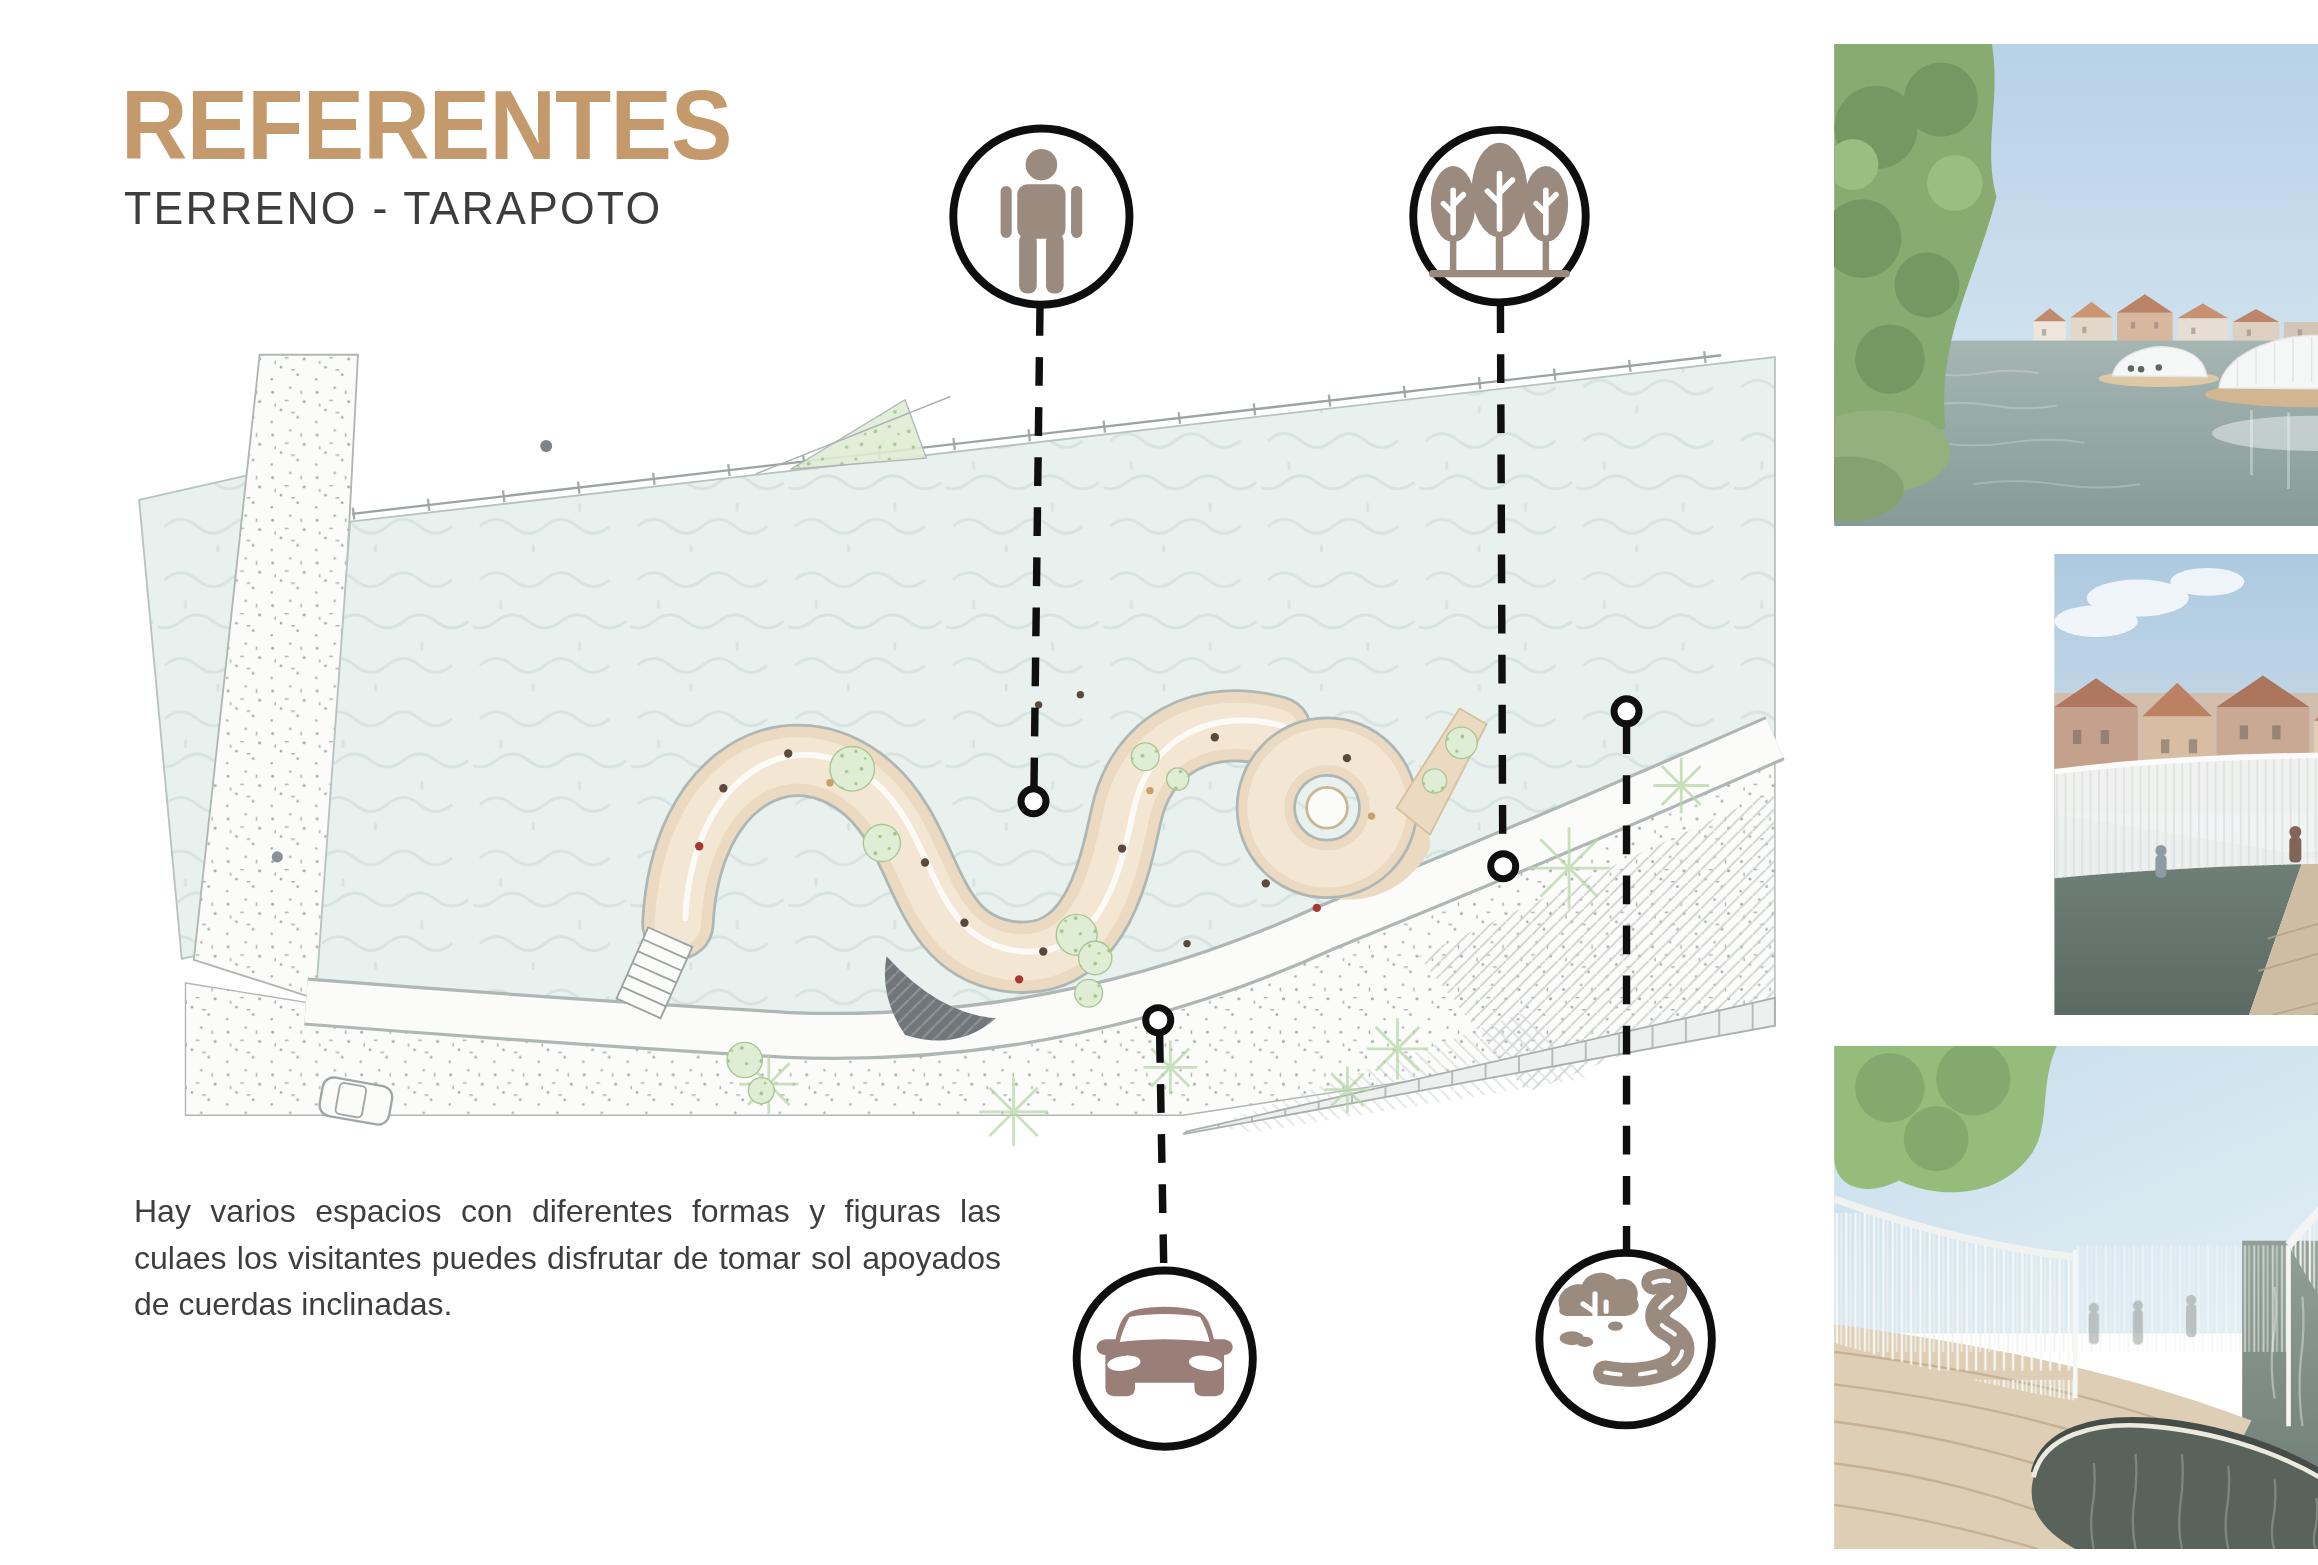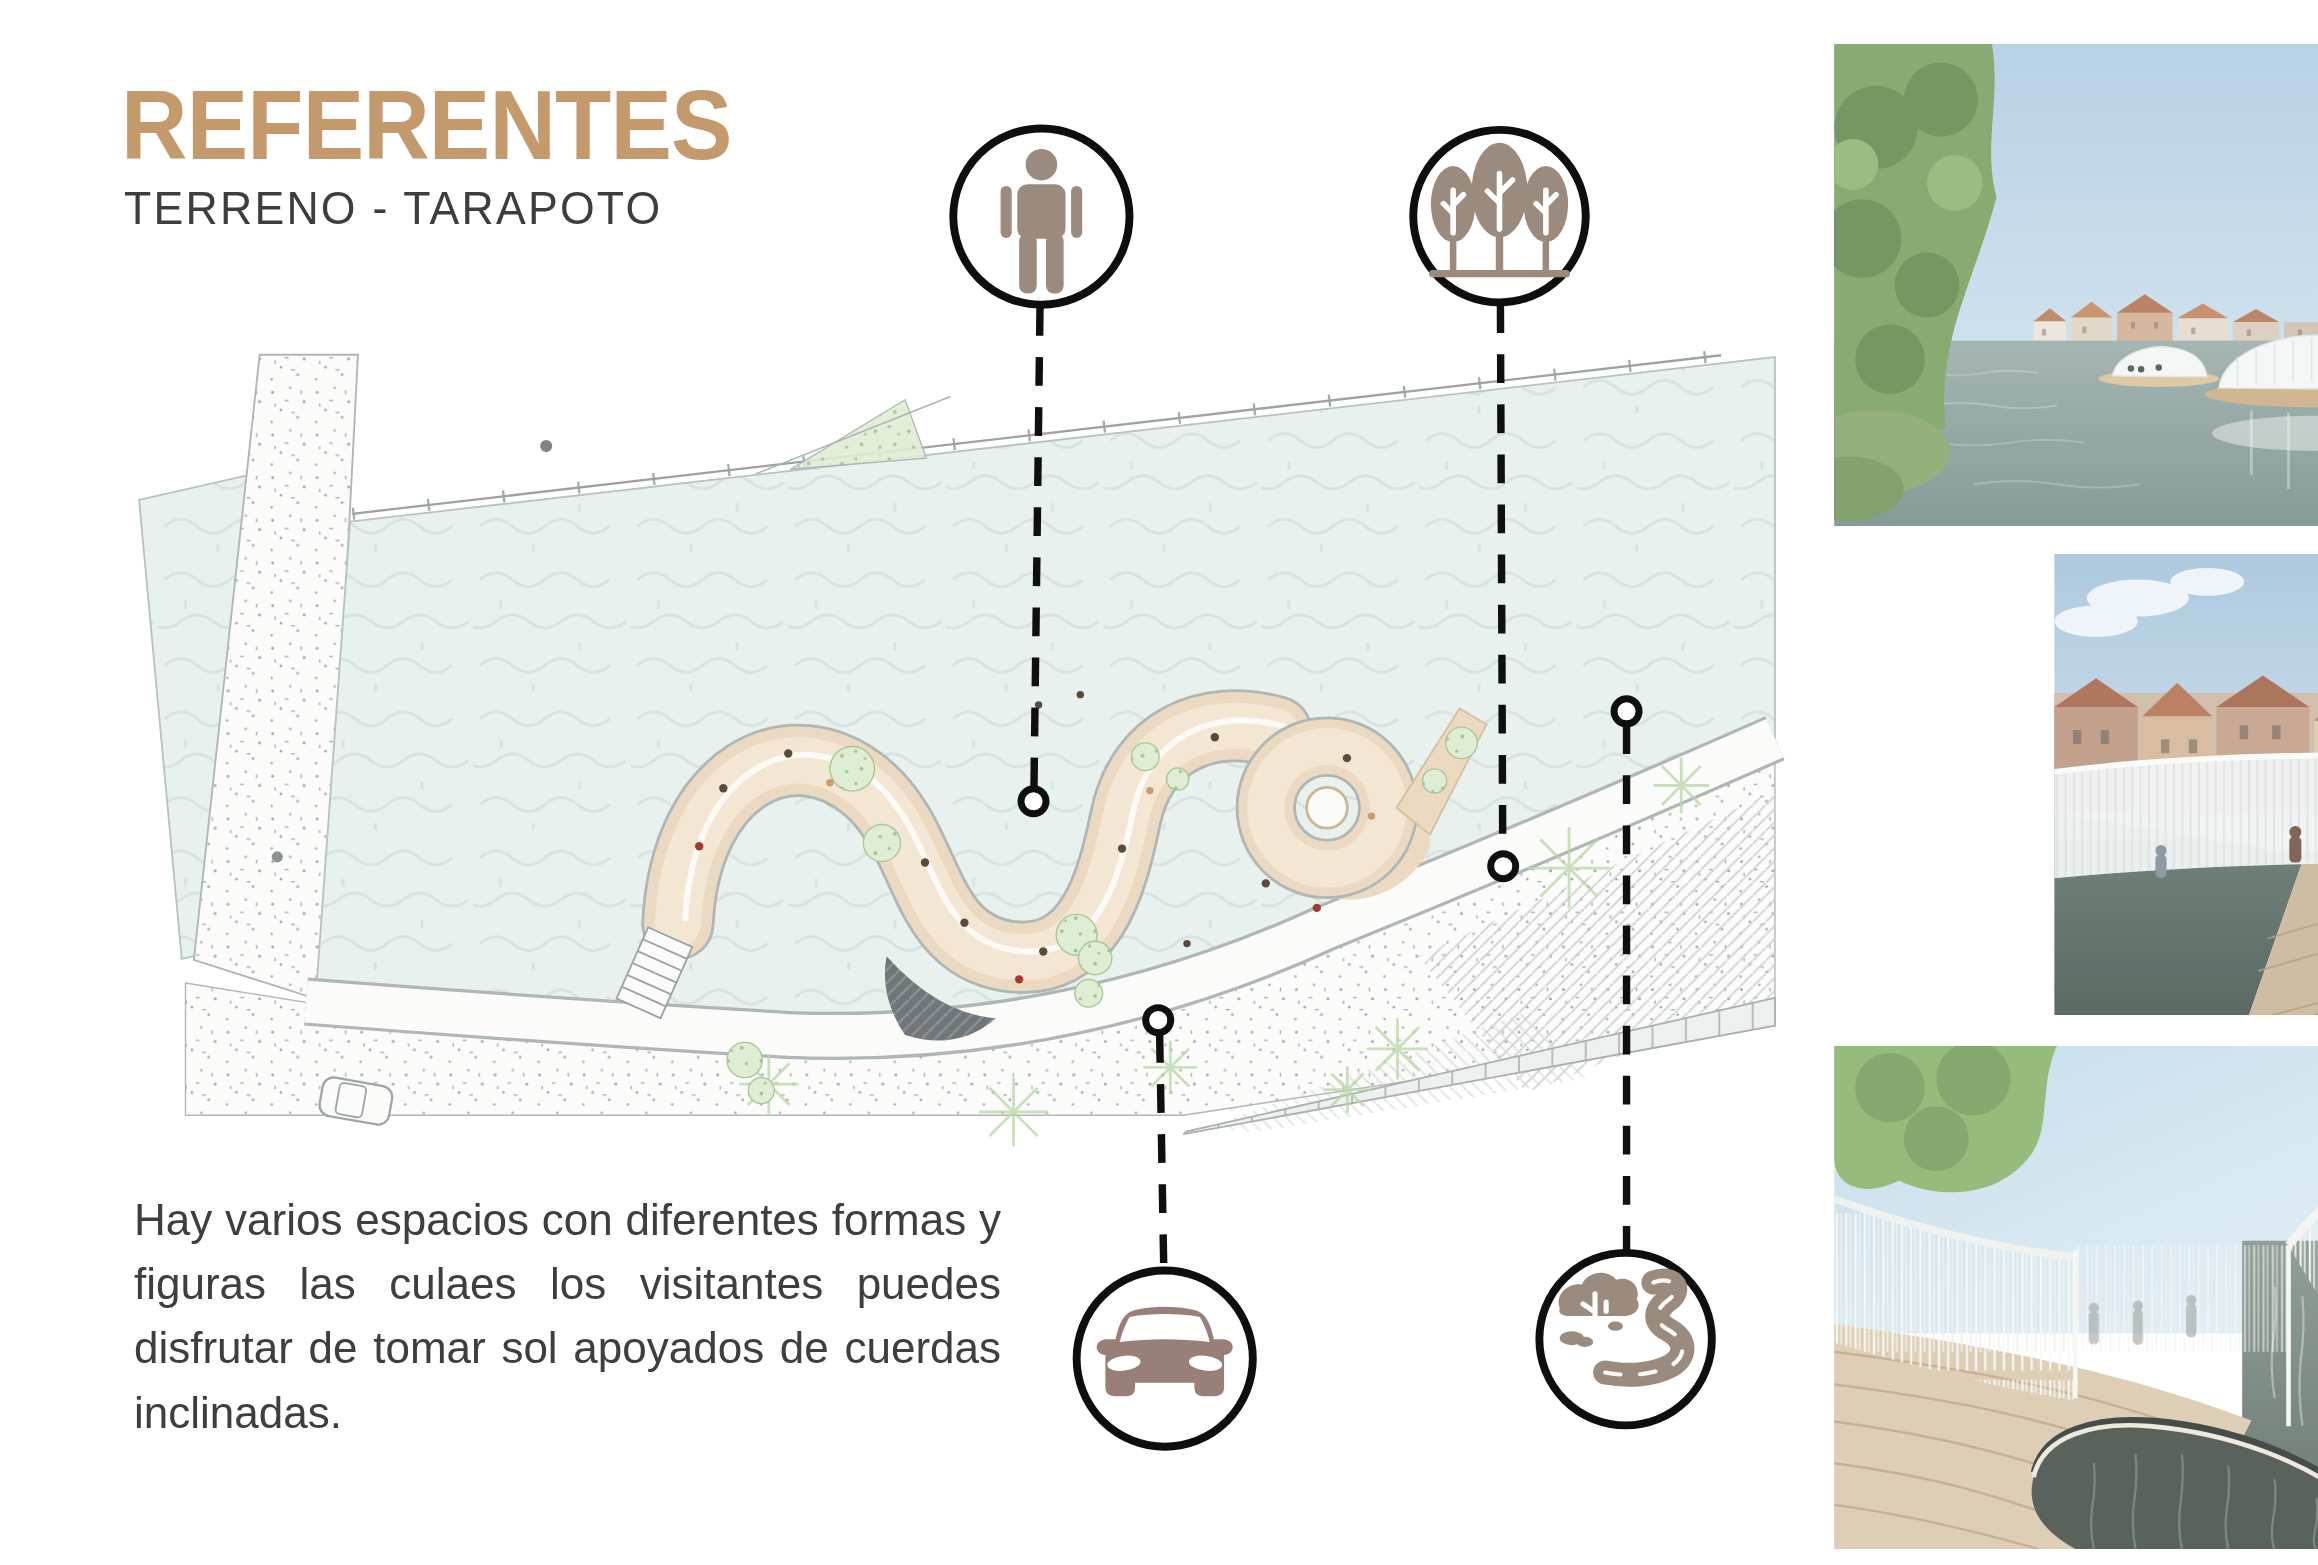--- a/index.html
+++ b/index.html
@@ -5,21 +5,21 @@
   html,body{margin:0;padding:0;width:2782px;height:1565px;overflow:hidden;background:#ffffff;
             font-family:"Liberation Sans", sans-serif;}
   .abs{position:absolute;}
   #stage{position:absolute;inset:0;width:2782px;height:1565px;background:#ffffff;}
   #page-title{left:121px;top:73px;font-size:99px;font-weight:bold;color:#C49A6C;
               letter-spacing:-0.9px;line-height:1.05;white-space:nowrap;
               transform:scaleX(.93);transform-origin:left top;}
   #page-subtitle{left:124px;top:185px;font-size:46px;font-weight:400;color:#3D3D3D;
               letter-spacing:2.3px;line-height:1.0;white-space:nowrap;
               transform:scaleX(.97);transform-origin:left top;}
-  #description{left:134px;top:1188px;width:867px;font-size:44px;color:#3E3E3E;
+  #description{left:134px;top:1188px;width:867px;font-size:32px;color:#3E3E3E;
               line-height:1.46;text-align:justify;font-weight:400;}
   .photo{position:absolute;display:block;}
   svg{display:block;}
 </style>
 </head>
 <body>
 
 <div id="stage">
 
   <div id="page-title" class="abs">REFERENTES</div>

